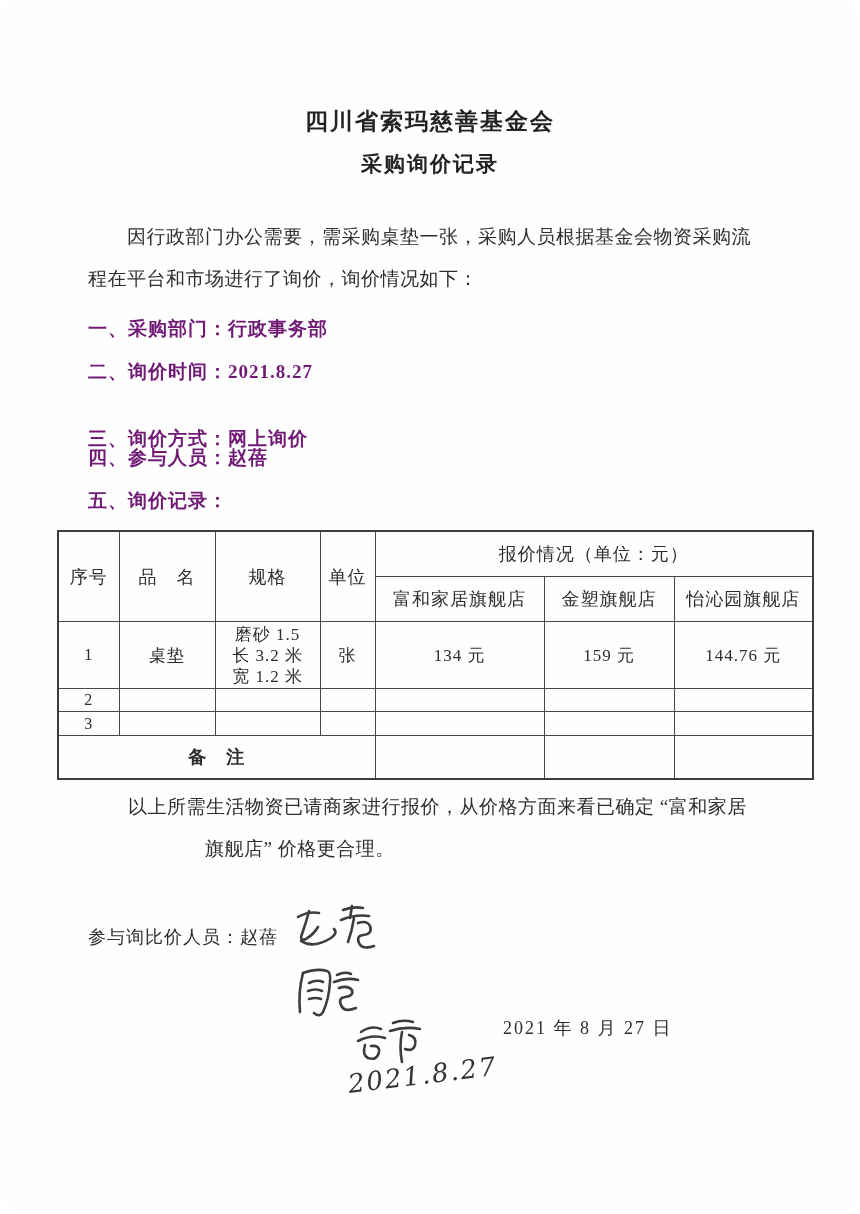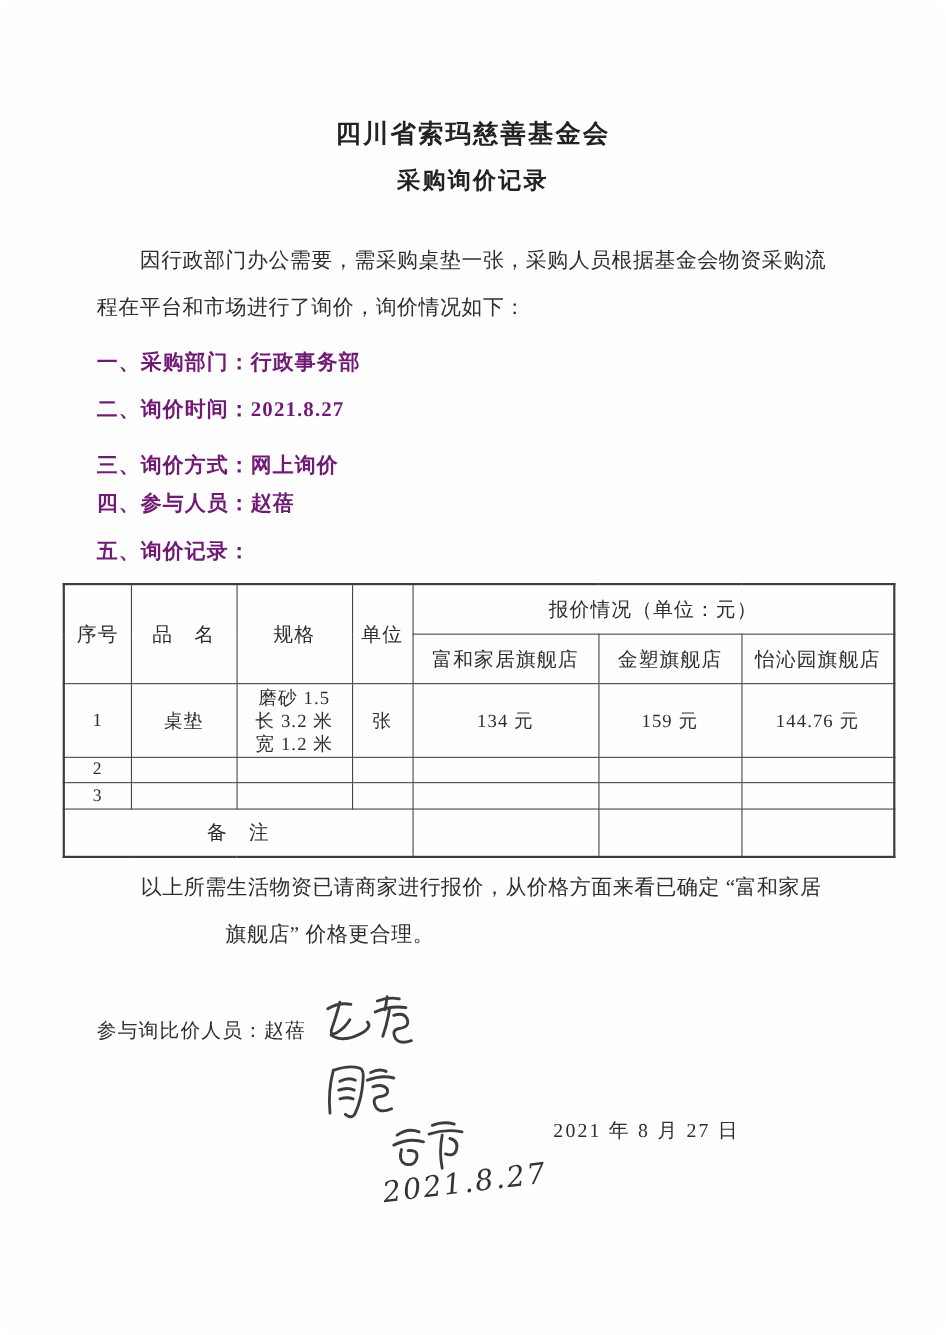--- a/index.html
+++ b/index.html
@@ -23,21 +23,21 @@
     text-align:center; font-size:21px; font-weight:bold;
     letter-spacing:2px; color:#222;
   }
   .intro-line { font-size:19px; letter-spacing:0.5px; white-space:nowrap; }
   .intro-1 { top:224px; left:127px; }
   .intro-2 { top:266px; left:88px;text-align:center; }
   .item {
     left:88px; font-size:19px; font-weight:bold;
     letter-spacing:1px; white-space:nowrap; color:#701a75;
   }
-  .item-1 { top:316px; } .item-2 { top:359px; } .item-3 { top:410px;font-family:Liberation Mono, monospace; }
+  .item-1 { top:316px; } .item-2 { top:359px; } .item-3 { top:426px;font-family:Liberation Mono, monospace; }
   .item-4 { top:445px; } .item-5 { top:488px; }
 
   table.quote-table {
     position:absolute; left:57px; top:530px;
     width:755px; border-collapse:collapse; table-layout:fixed;
     border:2px solid #3d3d3d;
     font-family:inherit; color:#2e2e2e;
   }
   table.quote-table td {
     border:1.5px solid #474747;
@@ -46,21 +46,21 @@
     overflow:hidden;
   }
   tr.hrow1 td { height:44px; }
   tr.hrow2 td { height:44px;margin-left:38px; }
   tr.drow1 td { height:66px; font-size:17px;margin-left:48px; }
   tr.drow2 td { height:22px; font-size:16px; }
   tr.drow3 td { height:23px; font-size:16px; }
   tr.rrow  td { height:42px; }
   td.spec-cell { text-align:left; padding-left:10px; font-size:15.5px; letter-spacing:0.5px; }
   td.spec-cell div { line-height:21px; }
-  td.remark-cell { letter-spacing:2px; font-size:18px; }
+  td.remark-cell { letter-spacing:2px; font-size:18px;font-weight:bold; }
 
   .conclusion-line { font-size:19px; letter-spacing:0.5px; white-space:nowrap; }
   .conc-1 { top:794px; left:128px;text-align:right; }
   .conc-2 { top:836px; left:205px; }
 
   .sign-label { top:925px; left:88px; font-size:18px; letter-spacing:1px; white-space:nowrap; }
   .print-date { top:1016px; left:503px; font-size:18px; letter-spacing:2px; white-space:nowrap; }
 
   svg.hand { overflow:visible; }
   svg.hand path {

